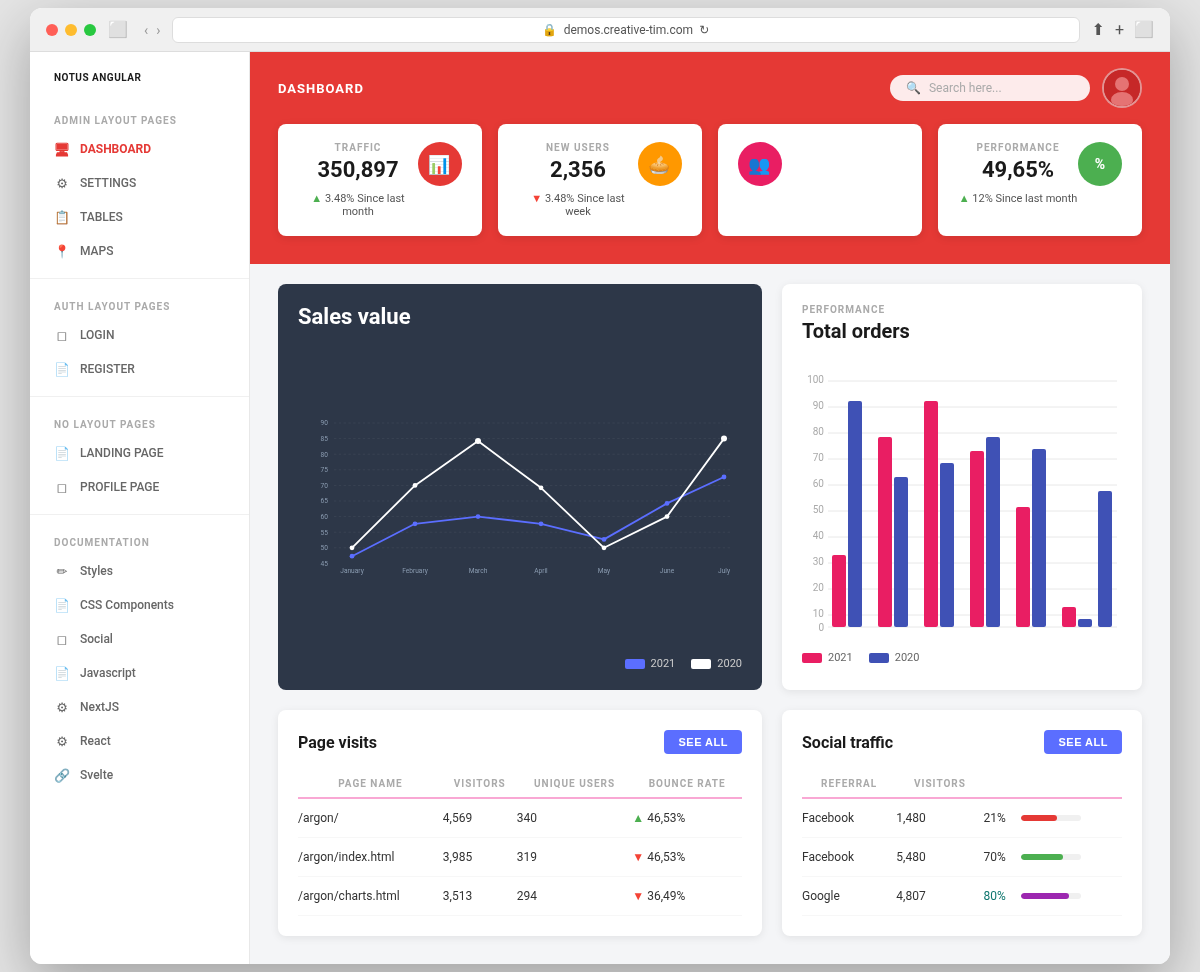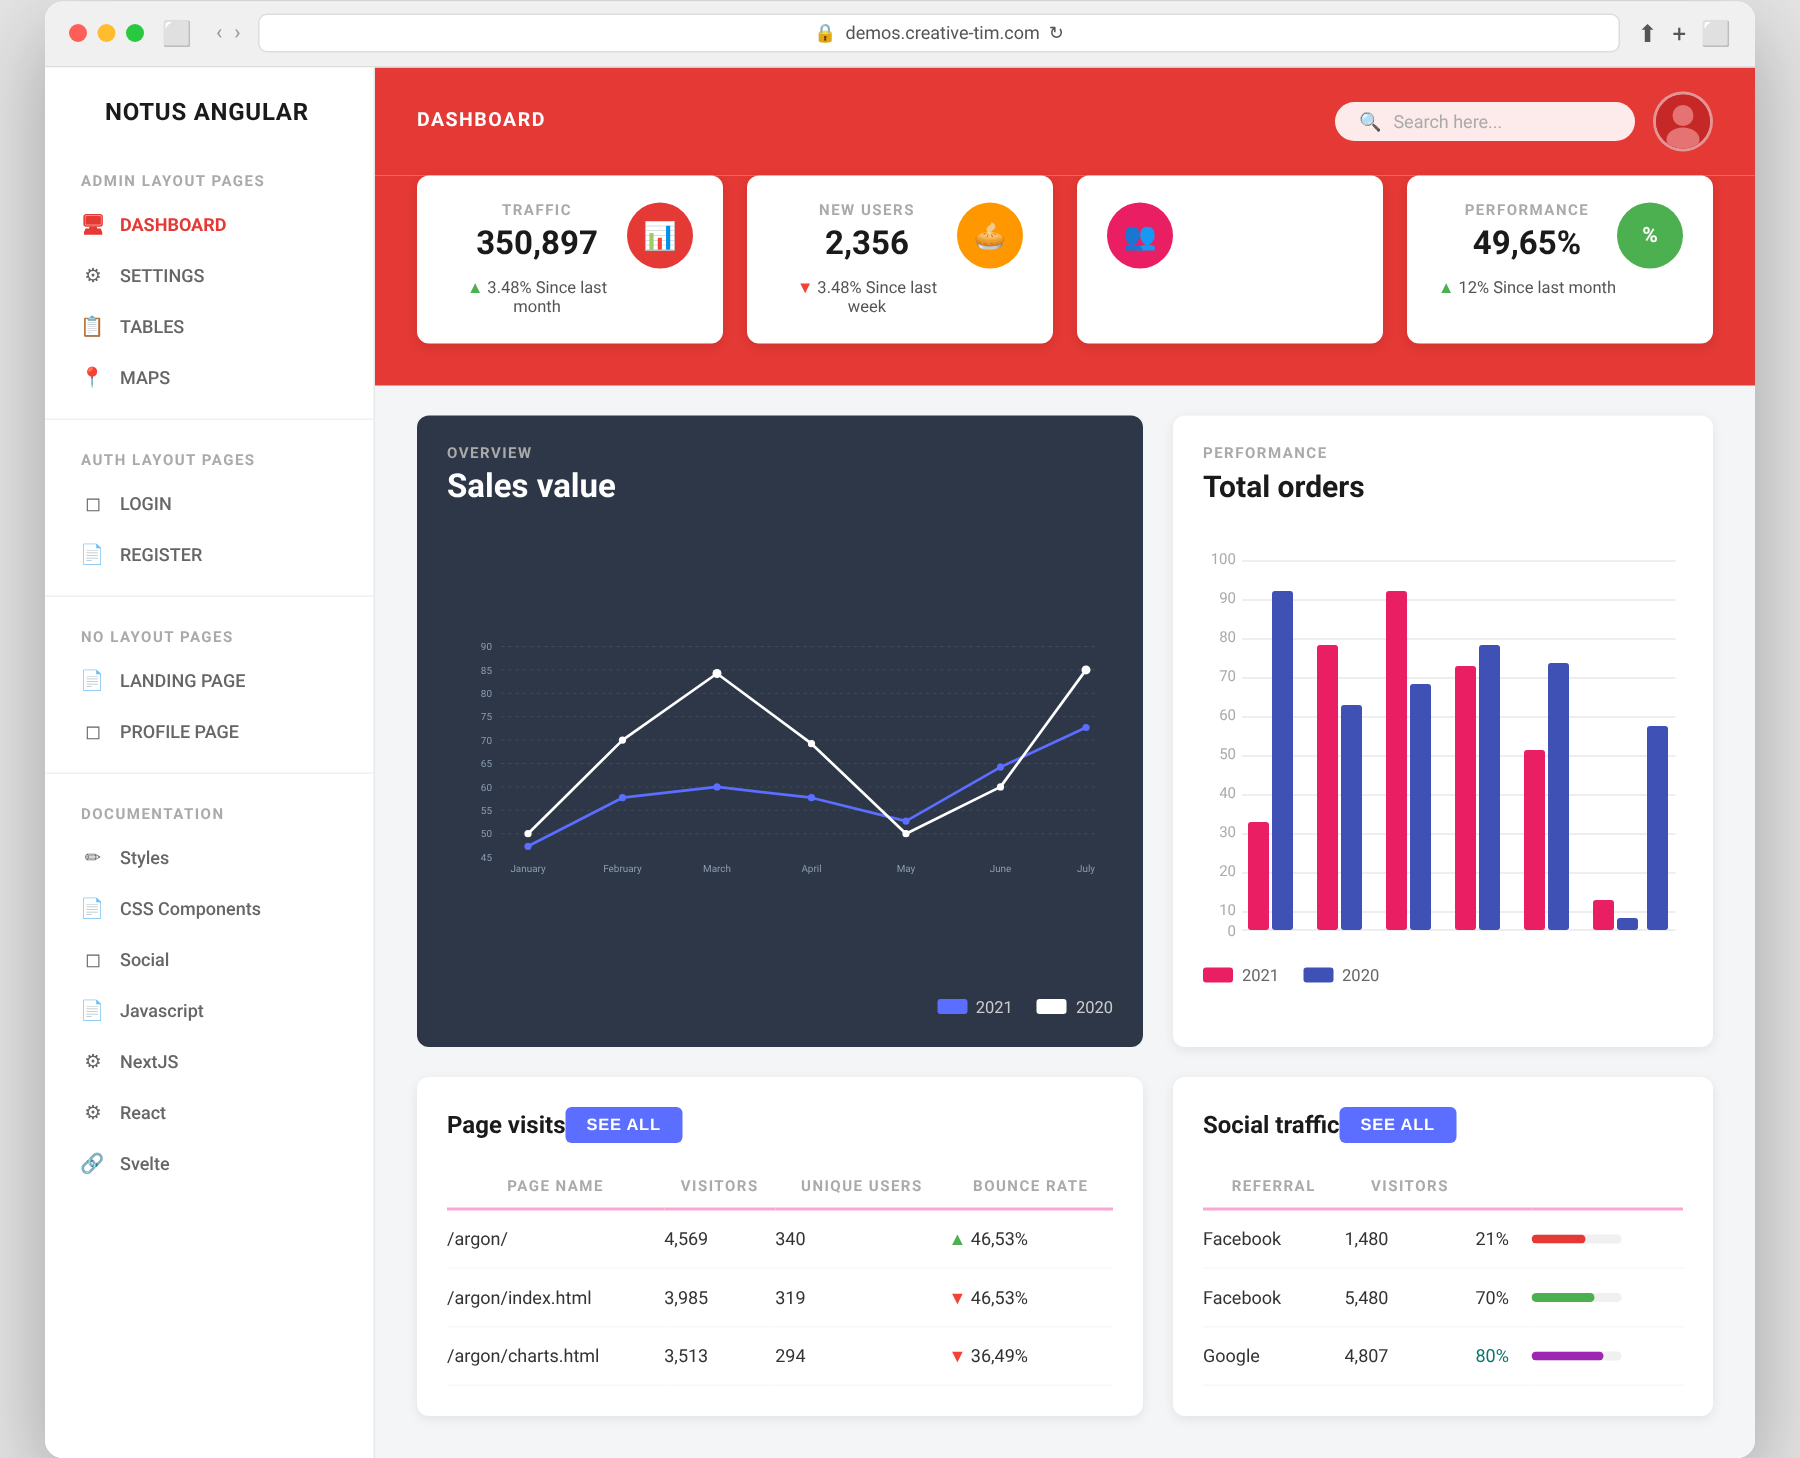--- a/index.html
+++ b/index.html
@@ -15,21 +15,21 @@
     .dot-green { background: #28c840; }
     .browser-nav-icons { display: flex; gap: 8px; color: #999; font-size: 14px; }
     .browser-sidebar-icon { color: #555; font-size: 16px; margin-right: 4px; }
     .browser-url-bar { flex: 1; background: #fff; border: 1px solid #ddd; border-radius: 6px; height: 26px; display: flex; align-items: center; justify-content: center; font-size: 12px; color: #555; gap: 6px; }
     .browser-actions { display: flex; gap: 10px; color: #555; font-size: 16px; }
     
     .app-layout { display: flex; height: calc(100% - 44px); min-height: 876px; }
     
     
     .sidebar { width: 220px; min-width: 220px; background: #fff; border-right: 1px solid #e8e8e8; padding: 20px 0; overflow-y: auto; }
-    .sidebar-brand { padding: 0 24px 20px; font-size: 16px; font-weight: 700; color: #1a1a1a; letter-spacing: 0.5px; margin-left: 16px; }
+    .sidebar-brand { padding: 0 24px 20px; font-size: 10px; font-weight: 700; color: #1a1a1a; letter-spacing: 0.5px; }
     .sidebar-section-title { padding: 12px 24px 6px; font-size: 10px; font-weight: 700; color: #aaa; letter-spacing: 1px; text-transform: uppercase; }
     .sidebar-item { display: flex; align-items: center; gap: 10px; padding: 9px 24px; font-size: 12px; font-weight: 500; color: #666; cursor: pointer; text-decoration: none; }
     .sidebar-item.active { color: #e53935; font-weight: 700; }
     .sidebar-item-icon { width: 16px; height: 16px; display: flex; align-items: center; justify-content: center; font-size: 13px; flex-shrink: 0; }
     .sidebar-divider { height: 1px; background: #f0f0f0; margin: 10px 0; }
     
     
     .main-content { flex: 1; background: #f4f5f7; overflow-y: auto; }
     
     
@@ -77,21 +77,21 @@
     .bar-chart-container { position: relative; height: 280px; }
     .perf-legend { display: flex; gap: 16px; margin-top: 12px; }
     .perf-legend-item { display: flex; align-items: center; gap: 6px; font-size: 11px; color: #666; }
     .legend-pink { background: #e91e63; width: 20px; height: 10px; border-radius: 2px; }
     .legend-darkblue { background: #3f51b5; width: 20px; height: 10px; border-radius: 2px; }
     
     
     .tables-section { padding: 0 28px 28px; display: grid; grid-template-columns: 1fr 360px; gap: 20px; }
     
     .table-card { background: #fff; border-radius: 8px; padding: 20px; box-shadow: 0 2px 8px rgba(0,0,0,0.08); }
-    .table-header { display: flex; align-items: center; margin-bottom: 16px; }
+    .table-header { display: flex; align-items: center; justify-content: space-between; margin-bottom: 16px; }
     .table-title { font-size: 16px; font-weight: 700; color: #1a1a1a; }
     .see-all-btn { background: #5b6eff; color: #fff; border: none; border-radius: 4px; padding: 6px 14px; font-size: 11px; font-weight: 700; cursor: pointer; letter-spacing: 0.5px; }
     
     table { width: 100%; border-collapse: collapse; }
     thead th { font-size: 10px; font-weight: 700; color: #aaa; letter-spacing: 1px; text-transform: uppercase; padding: 8px 0; border-bottom: 2px solid #f9a8d4; text-align: center; }
     tbody td { font-size: 12px; color: #333; padding: 12px 0; border-bottom: 1px solid #f7f7f7; }
     .arrow-up { color: #4caf50; }
     .arrow-down { color: #f44336; }
     .social-bar-wrap { width: 60px; height: 6px; background: #f0f0f0; border-radius: 3px; overflow: hidden; }
     .social-bar-fill { height: 100%; border-radius: 3px; }
@@ -280,21 +280,20 @@
               </div>
             </div>
             <div class="stat-icon icon-green" style="font-size:14px;font-weight:700;">%</div>
           </div>
         </div>
       </div>
 
       <div class="charts-section">
 
         <div class="chart-card">
-          <div class="chart-card-label">OVERVIEW</div>
           <div class="chart-card-title">Sales value</div>
           <div class="chart-container">
             <svg width="100%" height="300" viewBox="0 0 740 280">
 
               <line x1="60" y1="20" x2="720" y2="20" class="grid-line"></line>
               <line x1="60" y1="46" x2="720" y2="46" class="grid-line"></line>
               <line x1="60" y1="72" x2="720" y2="72" class="grid-line"></line>
               <line x1="60" y1="98" x2="720" y2="98" class="grid-line"></line>
               <line x1="60" y1="124" x2="720" y2="124" class="grid-line"></line>
               <line x1="60" y1="150" x2="720" y2="150" class="grid-line"></line>

